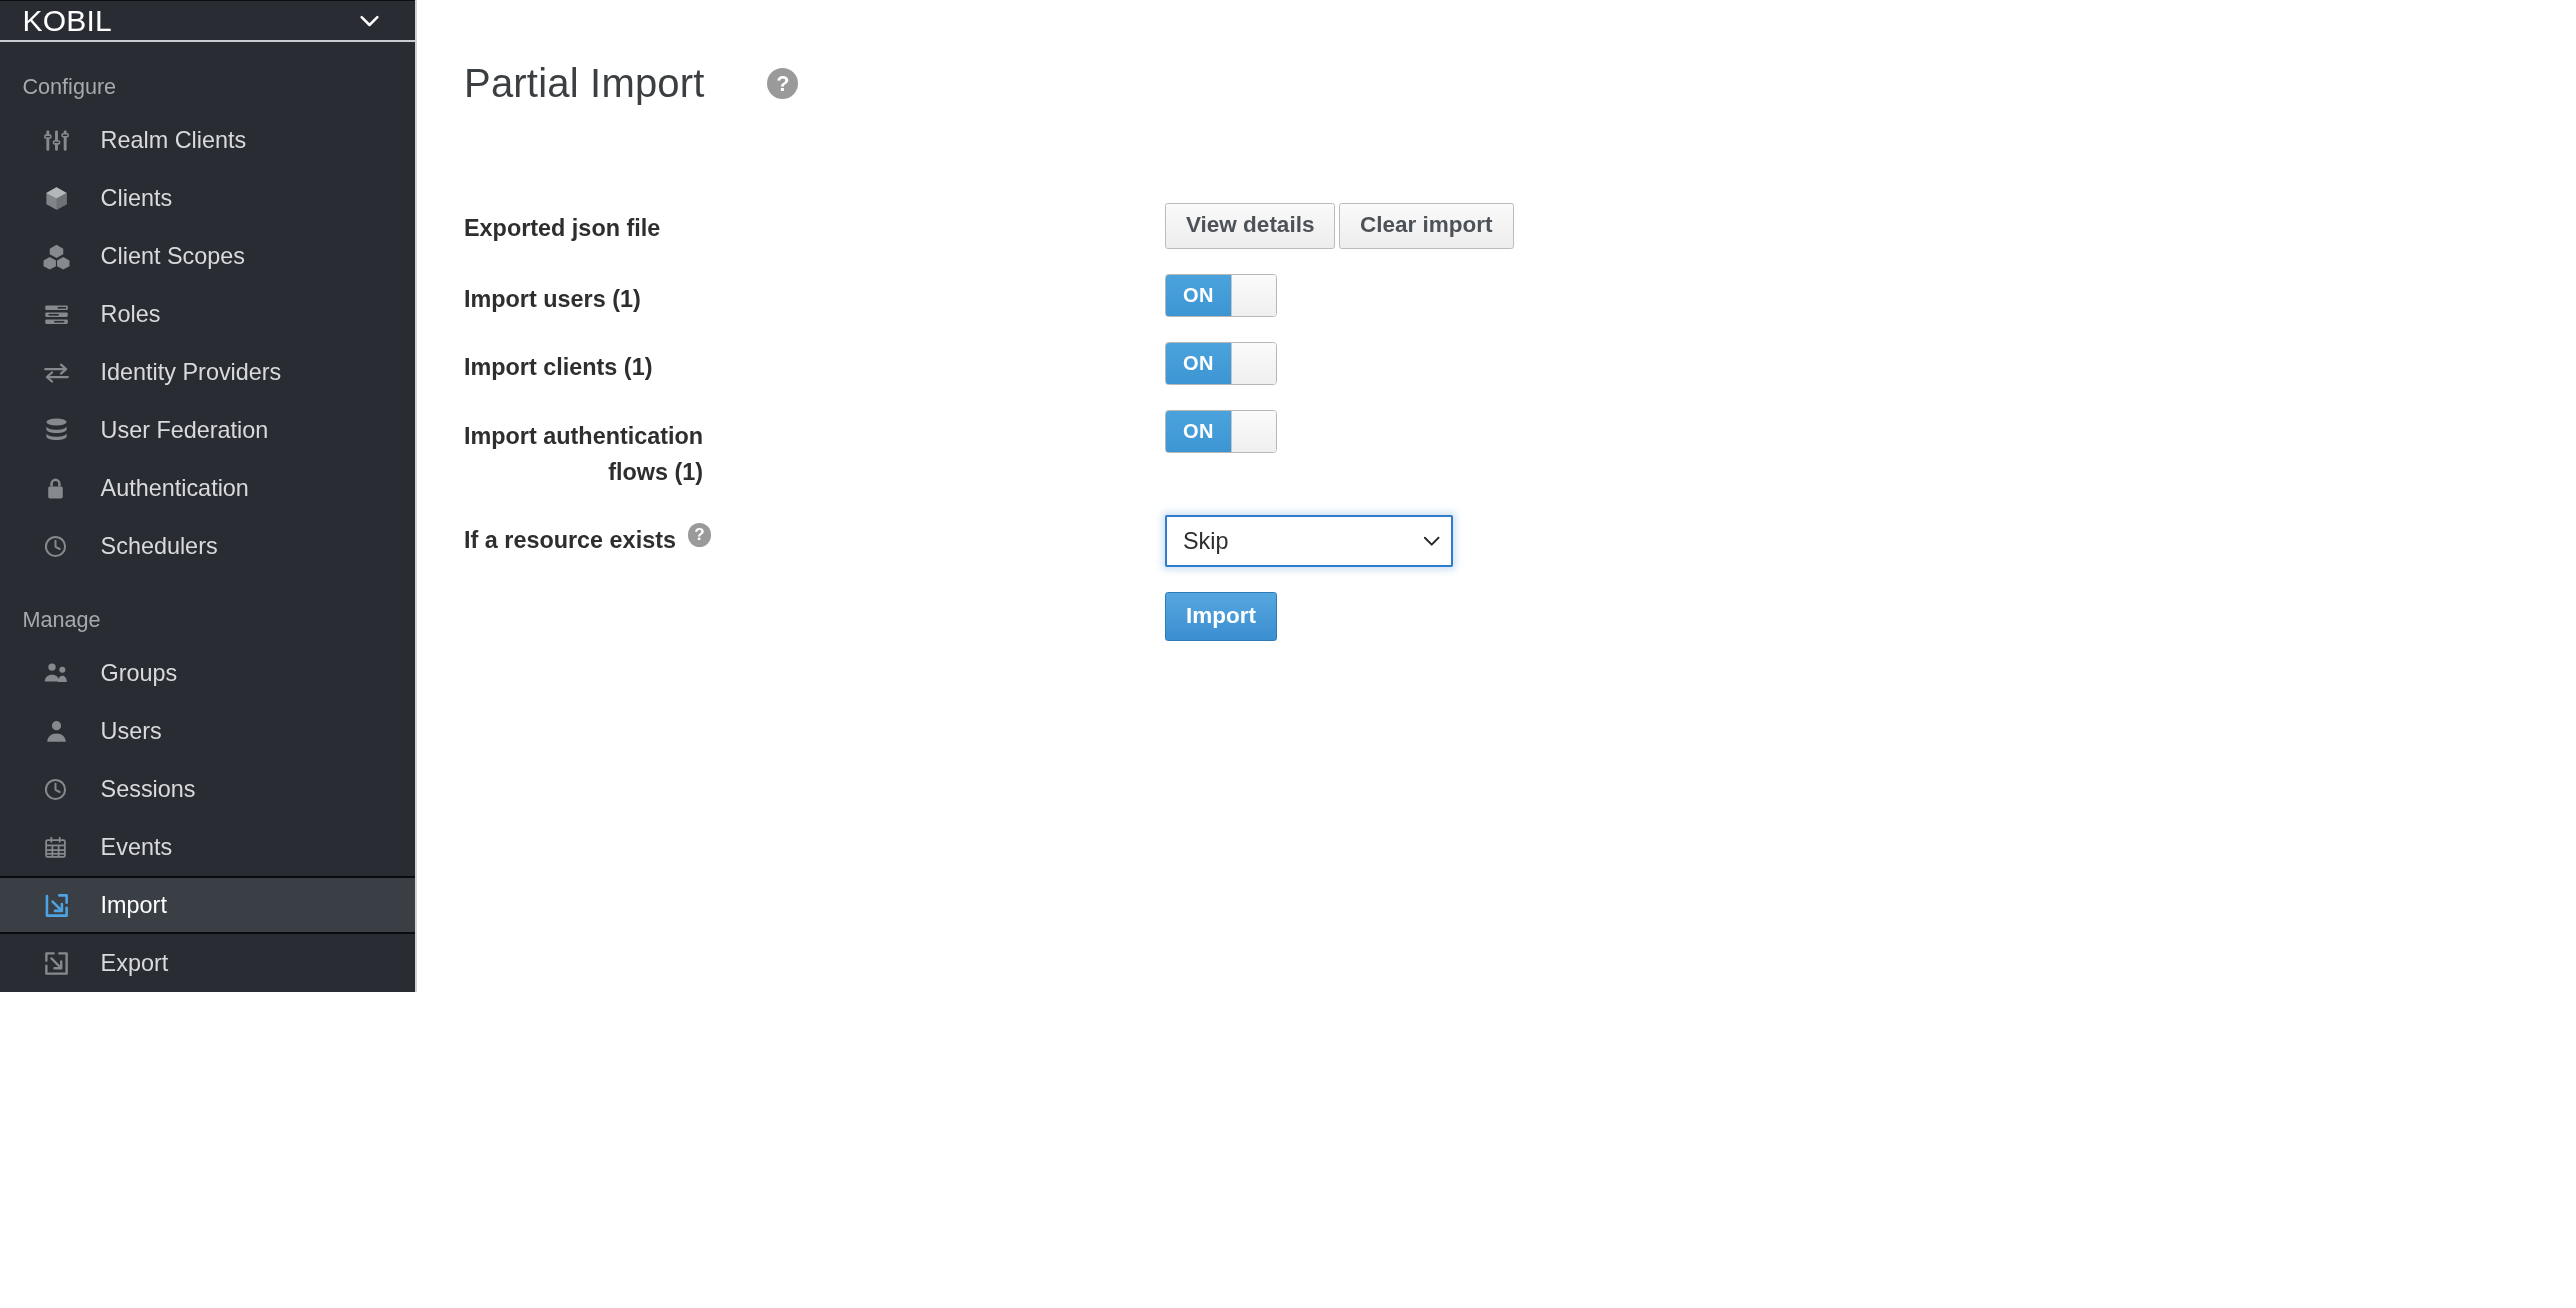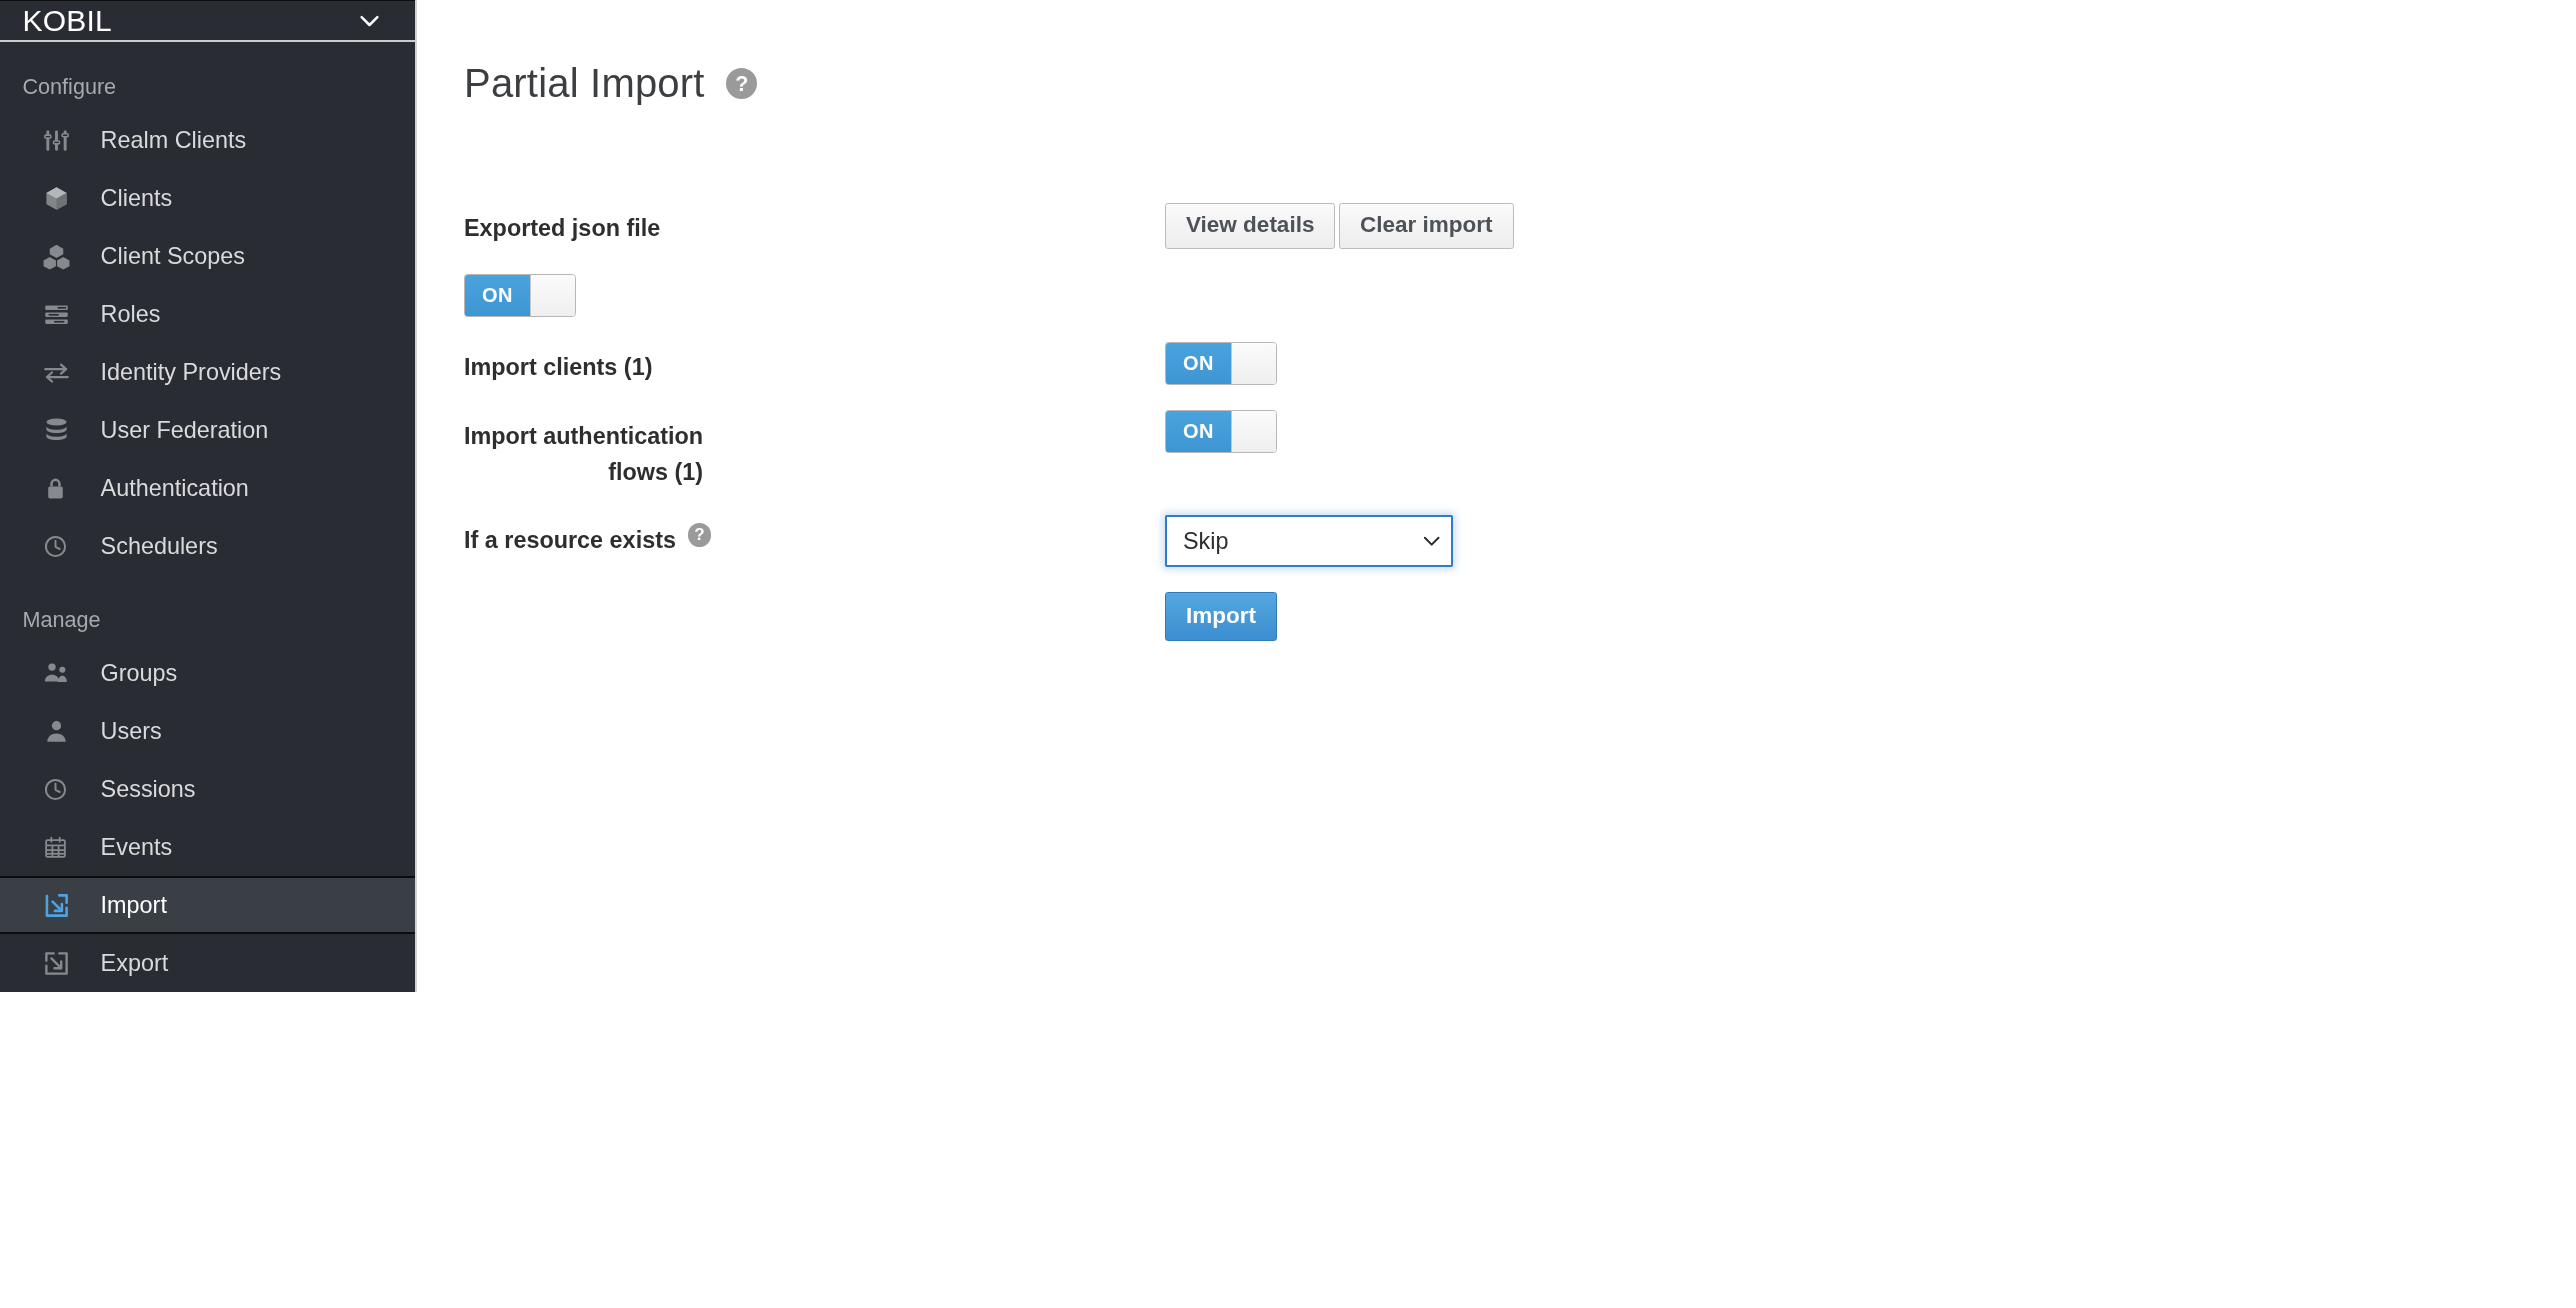--- a/index.html
+++ b/index.html
@@ -113,20 +113,21 @@
     flex: 1;
     height: 1309px;
     background: #ffffff;
     position: relative;
     overflow: hidden;
   }
   .page-title-row {
     display: flex;
     align-items: center;
     padding: 34px 0 0 47px;
+    gap: 41px;
   }
   .page-title {
     font-size: 40px;
     font-weight: 300;
     color: #3b3f42;
     letter-spacing: 0.2px;
   }
   .help-circle {
     display: inline-flex;
     align-items: center;
@@ -462,20 +463,23 @@
         </div>
         <div class="form-control">
           <div class="btn-group">
             <button class="btn-default">View details</button>
             <button class="btn-default">Clear import</button>
           </div>
         </div>
       </div>
 
       <div class="form-row">
+        <div class="form-label">
+          <span class="label-text">Import users (1)</span>
+        </div>
         <div class="form-control">
           <div class="toggle">
             <span class="on-part">ON</span>
             <span class="knob"></span>
           </div>
         </div>
       </div>
 
       <div class="form-row">
         <div class="form-label">

